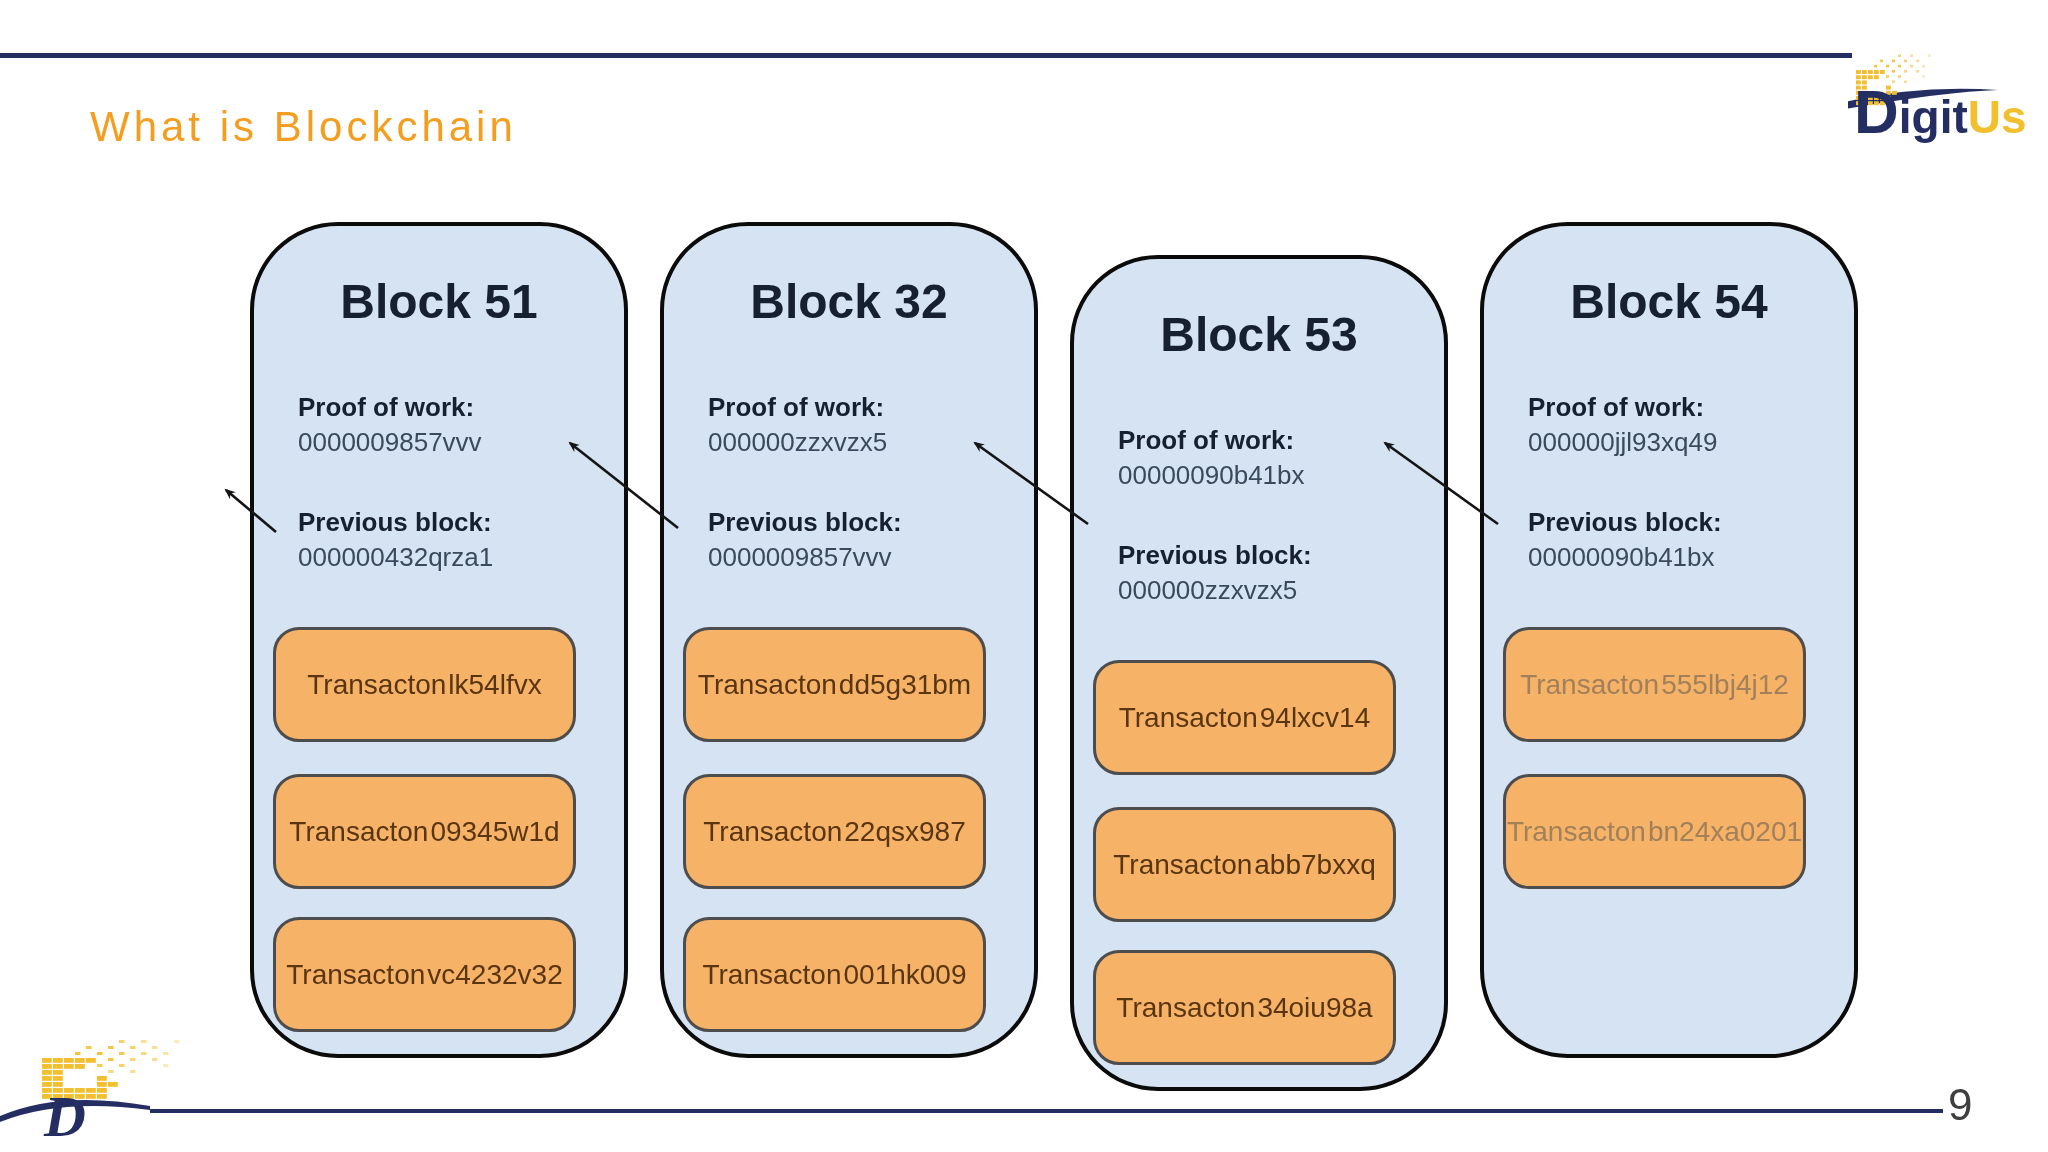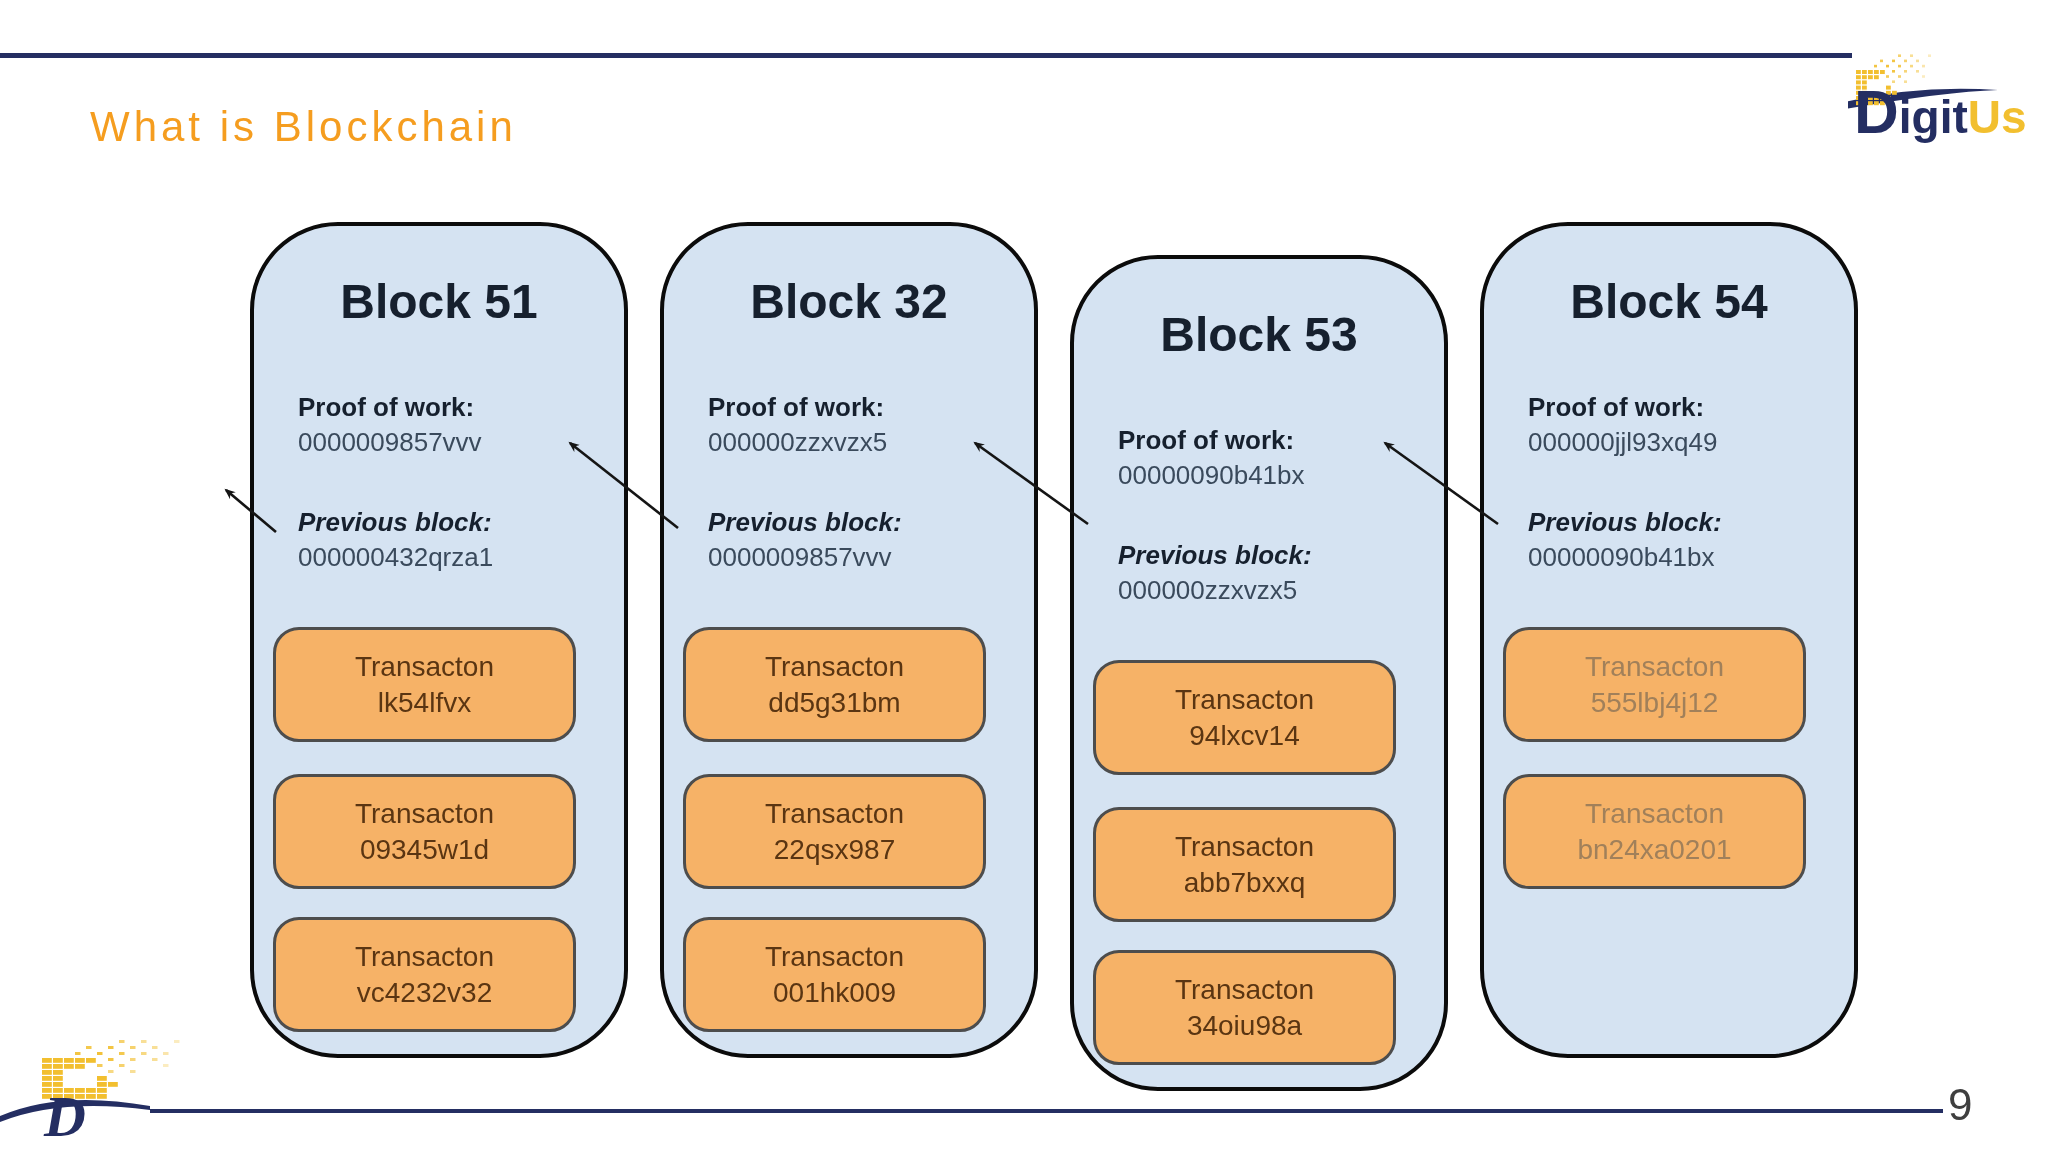--- a/index.html
+++ b/index.html
@@ -17,26 +17,26 @@
 
   
   .block{position:absolute;top:222px;width:378px;height:836px;background:#d5e3f2;
     border:4px solid #0b0b0b;border-radius:88px;box-sizing:border-box;}
   .block.b0{left:250px;} .block.b1{left:660px;} .block.b2{left:1070px;margin-top:33px;} .block.b3{left:1480px;}
   .block-title{position:absolute;top:48px;left:0;width:100%;text-align:center;
     font-size:48px;font-weight:bold;color:#16202e;}
   .fld{position:absolute;left:44px;right:18px;font-size:26px;line-height:34px;white-space:nowrap;}
   .fld.lbl{font-weight:bold;color:#16202e;}
   .fld.val{color:#3a4a5c;}
-  .pow-lbl{top:164px;} .pow-val{top:199px;} .prev-lbl{top:279px;font-style:italic;} .prev-val{top:314px;}
+  .pow-lbl{top:164px;} .pow-val{top:199px;} .prev-lbl{top:279px;} .prev-val{top:314px;}
 
   
   .tx{position:absolute;left:19px;width:303px;height:115px;background:#f6b267;
     border:3px solid #4d4d4d;border-radius:26px;box-sizing:border-box;
-    display:flex;flex-direction:column;align-items:center;justify-content:center;
+    display:flex;flex-direction:row;align-items:center;justify-content:center;
     gap:2px;font-size:28px;line-height:34px;color:#5a3512;text-align:center;}
   .tx.t1{top:401px;} .tx.t2{top:548px;} .tx.t3{top:691px;}
   .tx-line:empty{display:none;}
   .tx.faded{color:#a1805a;}
   .tx.emphasis .tx-line{font-weight:bold;color:#2a1502;font-size:30px;}
 
   
   svg.arrows{position:absolute;left:0;top:0;pointer-events:none;}
 
   

